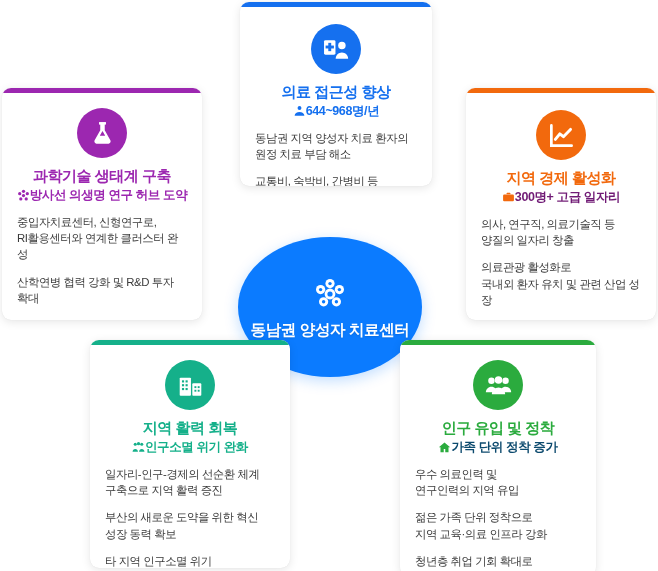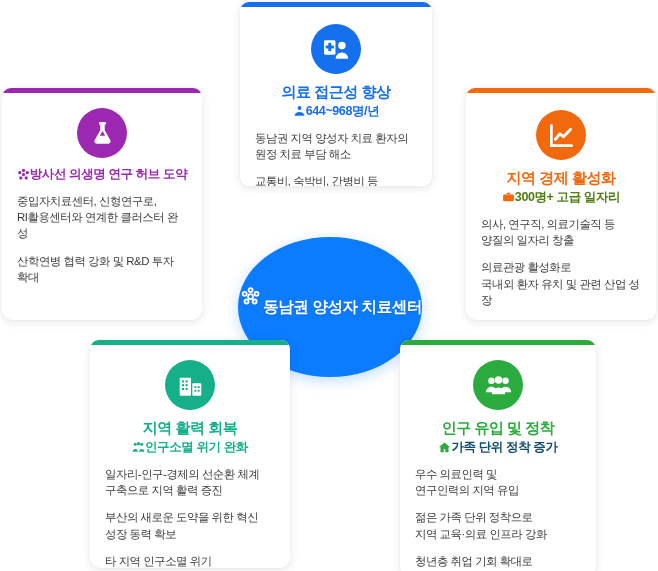--- a/index.html
+++ b/index.html
@@ -24,21 +24,21 @@
   .hub {
     position: absolute;
     left: 238px;
     top: 237px;
     width: 184px;
     height: 140px;
     background: #0b7bff;
     border-radius: 92px / 70px;
     z-index: 1;
     display: flex;
-    flex-direction: row;
+    flex-direction: column;
     align-items: center;
     justify-content: center;
     box-shadow: 0 4px 14px rgba(11,123,255,0.25);
   }
   .hub-icon {
     width: 40px;
     height: 40px;
     margin-bottom: 6px;
     display: block;
   }
@@ -148,20 +148,21 @@
   </div>
 
   <div class="card" id="card-science">
     <div class="card-topbar" style="background:#9c27b0"></div>
     <div class="icon-circle" style="background:#9c27b0">
       <svg viewBox="0 0 24 24" xmlns="http://www.w3.org/2000/svg" fill="#ffffff">
         <path d="M9 2h6v2h-1v5.2l5.1 9.1A2 2 0 0 1 17.4 21H6.6a2 2 0 0 1-1.7-2.7L10 9.2V4H9V2zm3 3.4v4.3l-2.4 4.3h4.8L12 9.7V5.4z"></path>
         <rect x="9" y="2" width="6" height="1.8"></rect>
       </svg>
     </div>
+    <div class="card-title" style="color:#9c27b0">과학기술 생태계 구축</div>
     <div class="card-sub" style="color:#9c27b0">
       <span>
         <svg viewBox="0 0 24 24" xmlns="http://www.w3.org/2000/svg" fill="#9c27b0">
           <circle cx="12" cy="12" r="3"></circle>
           <circle cx="12" cy="4.2" r="3"></circle>
             <circle cx="19" cy="8.6" r="3"></circle>
           <circle cx="5" cy="8.6" r="3"></circle>
             <circle cx="17" cy="18.4" r="3"></circle>
           <circle cx="7" cy="18.4" r="3"></circle>
         </svg>
@@ -209,21 +210,21 @@
 
   <div class="card" id="card-economy">
     <div class="card-topbar" style="background:#f2690d"></div>
     <div class="icon-circle" style="background:#f2690d">
       <svg viewBox="0 0 24 24" xmlns="http://www.w3.org/2000/svg">
         <path d="M3 3v18h18" stroke="#ffffff" stroke-width="2.4" fill="none" stroke-linecap="round"></path>
         <path d="M6.5 15.5l4-5 3.2 2.6L20 6.6" stroke="#ffffff" stroke-width="2.6" fill="none" stroke-linecap="round" stroke-linejoin="round"></path>
       </svg>
     </div>
     <div class="card-title" style="color:#f2690d">지역 경제 활성화</div>
-    <div class="card-sub" style="color:#4d7c0f">
+    <div class="card-sub" style="color:#701a75">
       <span>
         <svg viewBox="0 0 24 24" xmlns="http://www.w3.org/2000/svg" fill="#f2690d">
           <rect x="8.4" y="3" width="7.2" height="3.2" rx="1"></rect>
           <rect x="2" y="6.6" width="20" height="12.4" rx="2"></rect>
         </svg>
       </span>
       <span>300명+ 고급 일자리</span>
     </div>
     <div class="bullets">
       <div class="bullet">의사, 연구직, 의료기술직 등

